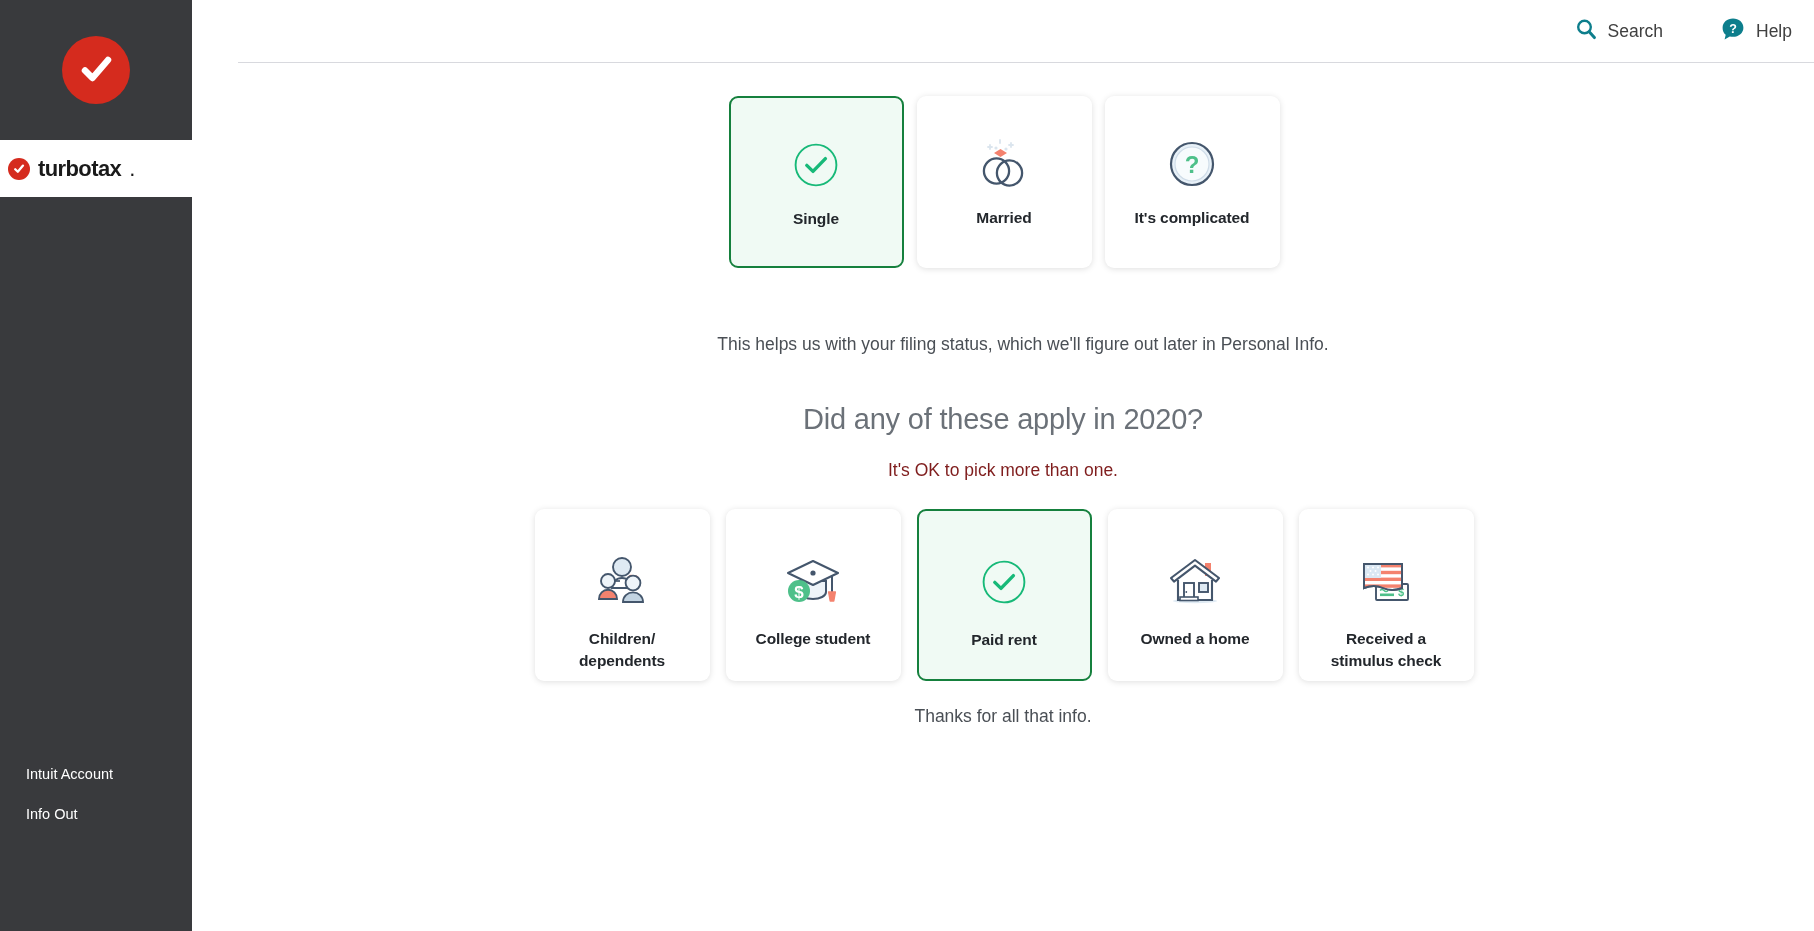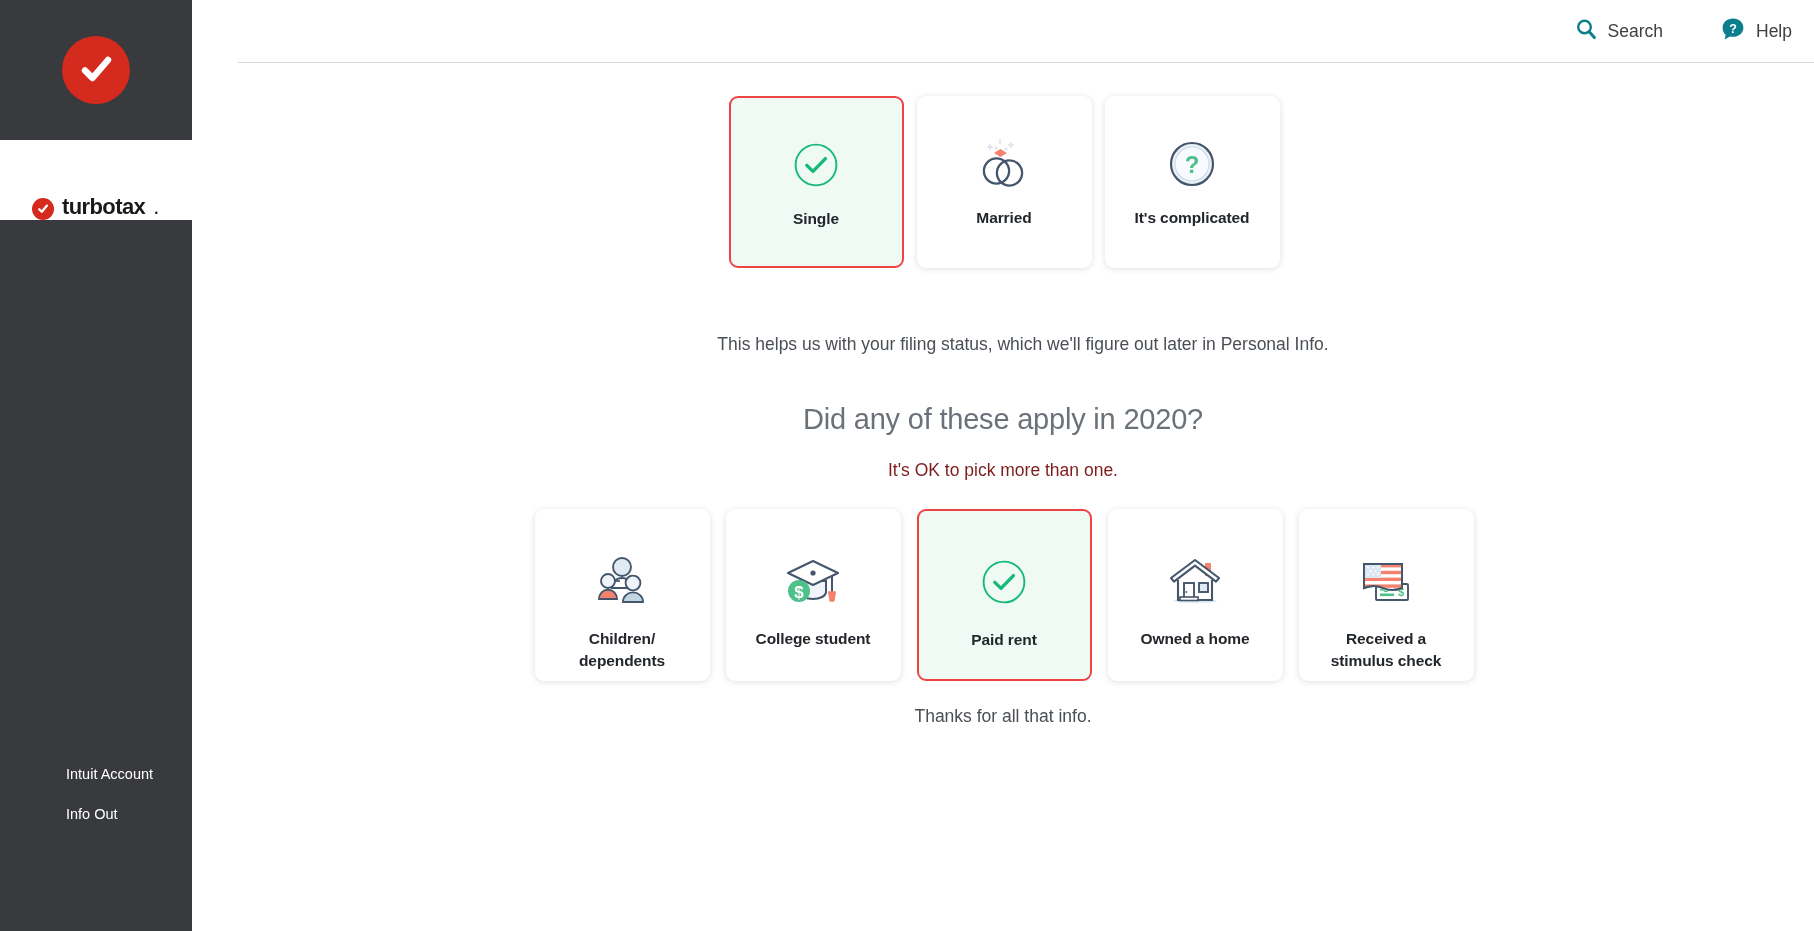--- a/index.html
+++ b/index.html
@@ -36,25 +36,25 @@
     background: #393a3d;
   }
   .tt-check-big {
     width: 68px; height: 68px;
     border-radius: 50%;
     background: #d52b1e;
     display: flex; align-items: center; justify-content: center;
   }
   .tt-check-big svg { display: block; }
   .sidebar-brand {
-    height: 80px;
+    height: 57px;
     background: #ffffff;
     display: flex;
-    align-items: flex-end;
-    padding-left: 32px;
+    align-items: center;
+    padding-left: 8px;
     gap: 8px;
   }
   .tt-check-small {
     width: 22px; height: 22px;
     border-radius: 50%;
     background: #d52b1e;
     display: flex; align-items: center; justify-content: center;
     flex: 0 0 22px;
   }
   .brand-word {
@@ -69,21 +69,20 @@
     padding: 0 0 108px 26px;
     display: flex;
     flex-direction: column;
     gap: 22px;
   }
   .sidebar-link {
     color: #ffffff;
     font-size: 14.5px;
     cursor: pointer;
     line-height: 1.2;
-    margin-left: 40px;
   }
 
   
   .main {
     flex: 1 1 auto;
     height: 931px;
     position: relative;
     background: #ffffff;
     overflow: hidden;
   }
@@ -147,21 +146,21 @@
     height: 172px;
     padding-top: 38px;
   }
   .card.r2 {
     width: 175px;
     height: 172px;
     padding-top: 42px;
   }
   .card.selected {
     background: #f0faf4;
-    border: 2px solid #ef4444;
+    border: 2px solid #15803d;
     box-shadow: none;
   }
   .card-icon {
     height: 58px;
     display: flex;
     align-items: center;
     justify-content: center;
   }
   .card-label {
     margin-top: 14px;

